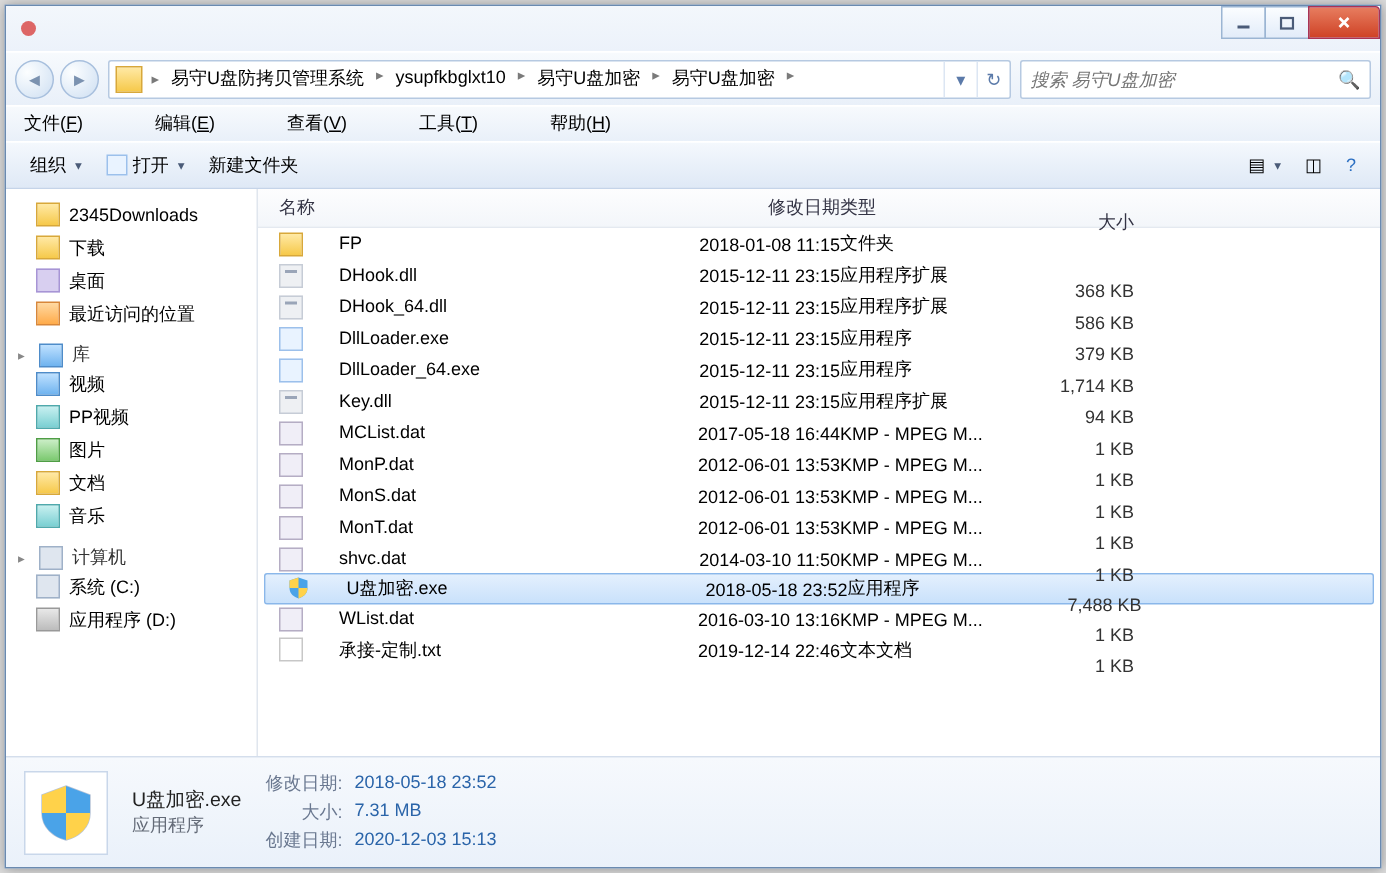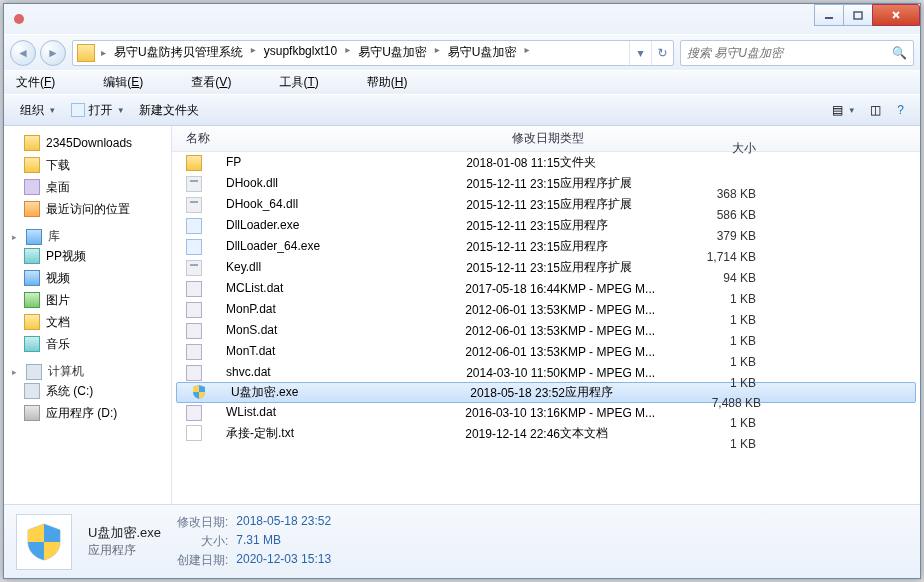--- a/index.html
+++ b/index.html
@@ -196,26 +196,26 @@
             <span>最近访问的位置</span>
           </div>
         </div>
       <div class="side-head">
           <span class="arrow">▸</span>
           <span class="sicon-sm blue"></span>
           <span>库</span>
         </div>
       <div id="side-libs">
           <div class="side-item">
+            <span class="sicon-sm blue"></span>
+            <span>视频</span>
+          </div>
+          <div class="side-item">
             <span class="sicon-sm cyan"></span>
             <span>PP视频</span>
-          </div>
-          <div class="side-item">
-            <span class="sicon-sm blue"></span>
-            <span>视频</span>
           </div>
           <div class="side-item">
             <span class="sicon-sm green"></span>
             <span>图片</span>
           </div>
           <div class="side-item">
             <span class="sicon-sm folder"></span>
             <span>文档</span>
           </div>
           <div class="side-item">

